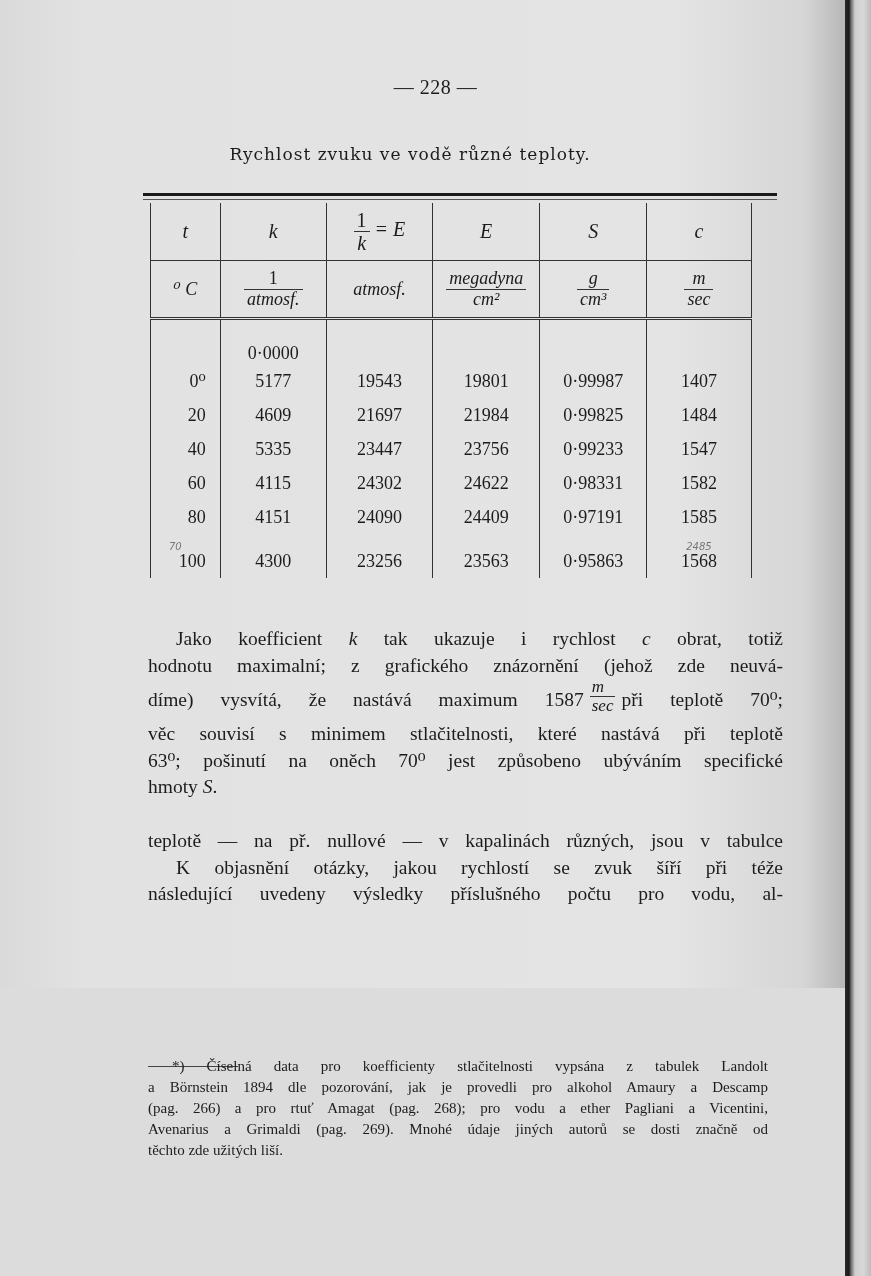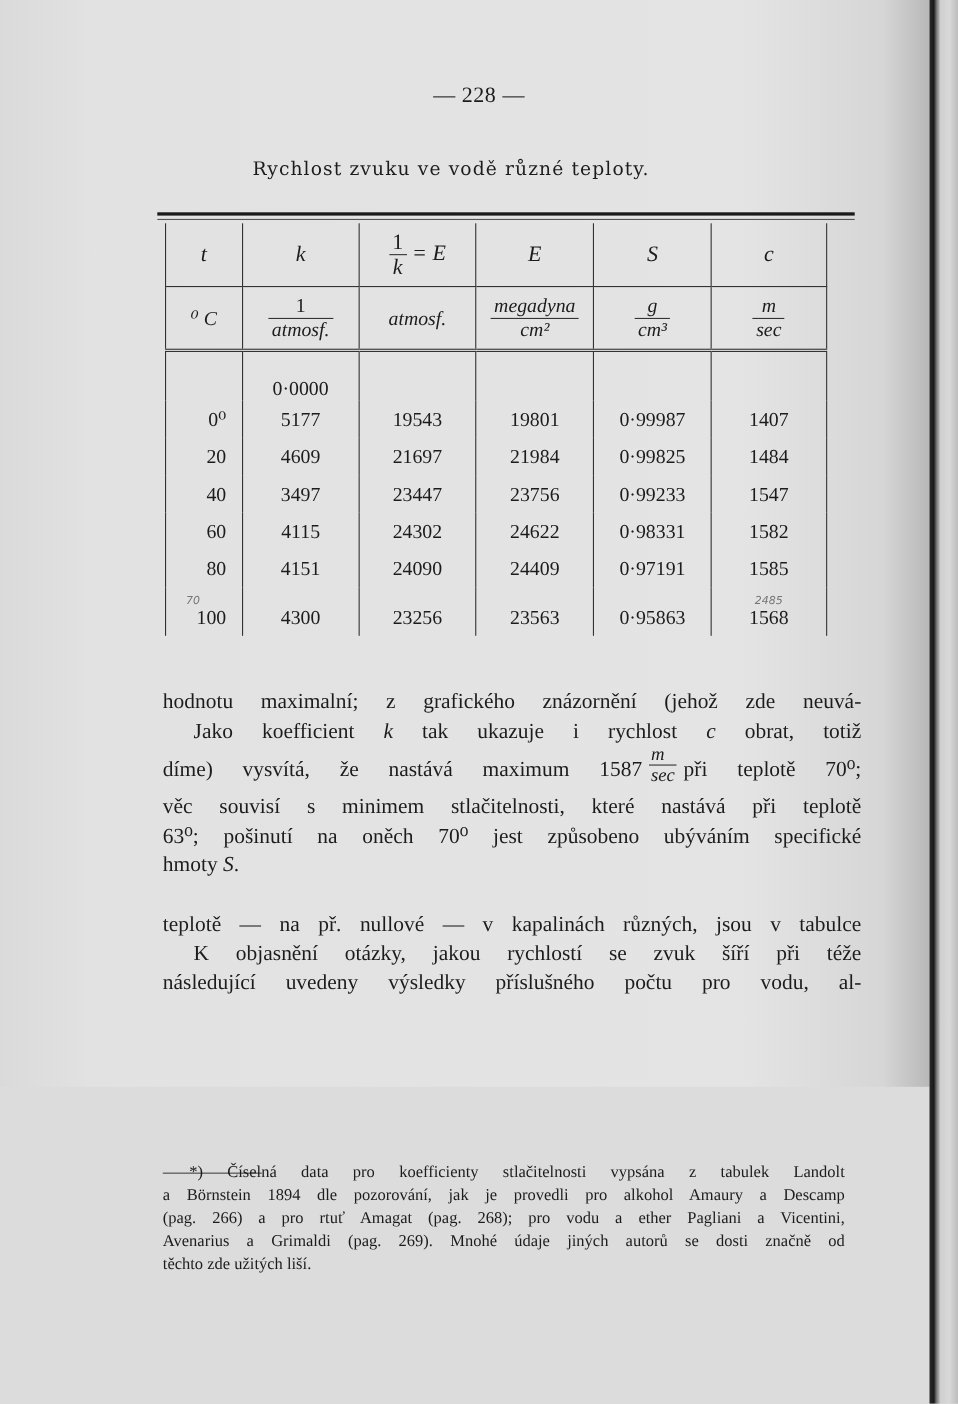--- a/index.html
+++ b/index.html
@@ -151,21 +151,21 @@
     <tr class="body-row">
       <td class="c-t">20</td>
       <td class="c-k">4609</td>
       <td class="c-e1">21697</td>
       <td class="c-e2">21984</td>
       <td class="c-s">0·99825</td>
       <td class="c-c">1484</td>
     </tr>
     <tr class="body-row">
       <td class="c-t">40</td>
-      <td class="c-k">3497</td>
+      <td class="c-k">5335</td>
       <td class="c-e1">23447</td>
       <td class="c-e2">23756</td>
       <td class="c-s">0·99233</td>
       <td class="c-c">1547</td>
     </tr>
     <tr class="body-row">
       <td class="c-t">60</td>
       <td class="c-k">4115</td>
       <td class="c-e1">24302</td>
       <td class="c-e2">24622</td>
@@ -191,22 +191,22 @@
       <td class="c-s" style="vertical-align:bottom;padding-bottom:6px;">0·95863</td>
       <td class="c-c" style="vertical-align:bottom;padding-bottom:6px;">
         <span class="annot">2485</span>
         <span>1568</span>
       </td>
     </tr>
   </tbody>
     </table>
 
   <div class="paragraph p1">
+    <span class="line"><span>Jako koefficient </span><i>k</i><span> tak ukazuje i rychlost </span><i>c</i><span> obrat, totiž</span></span>
     <span class="line" style="text-indent:0;">hodnotu maximalní; z grafického znázornění (jehož zde neuvá-</span>
-    <span class="line"><span>Jako koefficient </span><i>k</i><span> tak ukazuje i rychlost </span><i>c</i><span> obrat, totiž</span></span>
     <span class="line tall" style="text-indent:0;"><span>díme) vysvítá, že nastává maximum 1587</span><span class="inline-frac"><span class="num">m</span><span class="den">sec</span></span><span>při teplotě 70⁰;</span></span>
     <span class="line" style="text-indent:0;">věc souvisí s minimem stlačitelnosti, které nastává při teplotě</span>
     <span class="line" style="text-indent:0;">63⁰; pošinutí na oněch 70⁰ jest způsobeno ubýváním specifické</span>
     <span class="line last" style="text-indent:0;"><span>hmoty </span><i>S</i><span>.</span></span>
   </div>
 
   <div class="paragraph p2">
     <span class="line" style="text-indent:0;">teplotě — na př. nullové — v kapalinách různých, jsou v tabulce</span>
     <span class="line">K objasnění otázky, jakou rychlostí se zvuk šíří při téže</span>
     <span class="line" style="text-indent:0;">následující uvedeny výsledky příslušného počtu pro vodu, al-</span>

